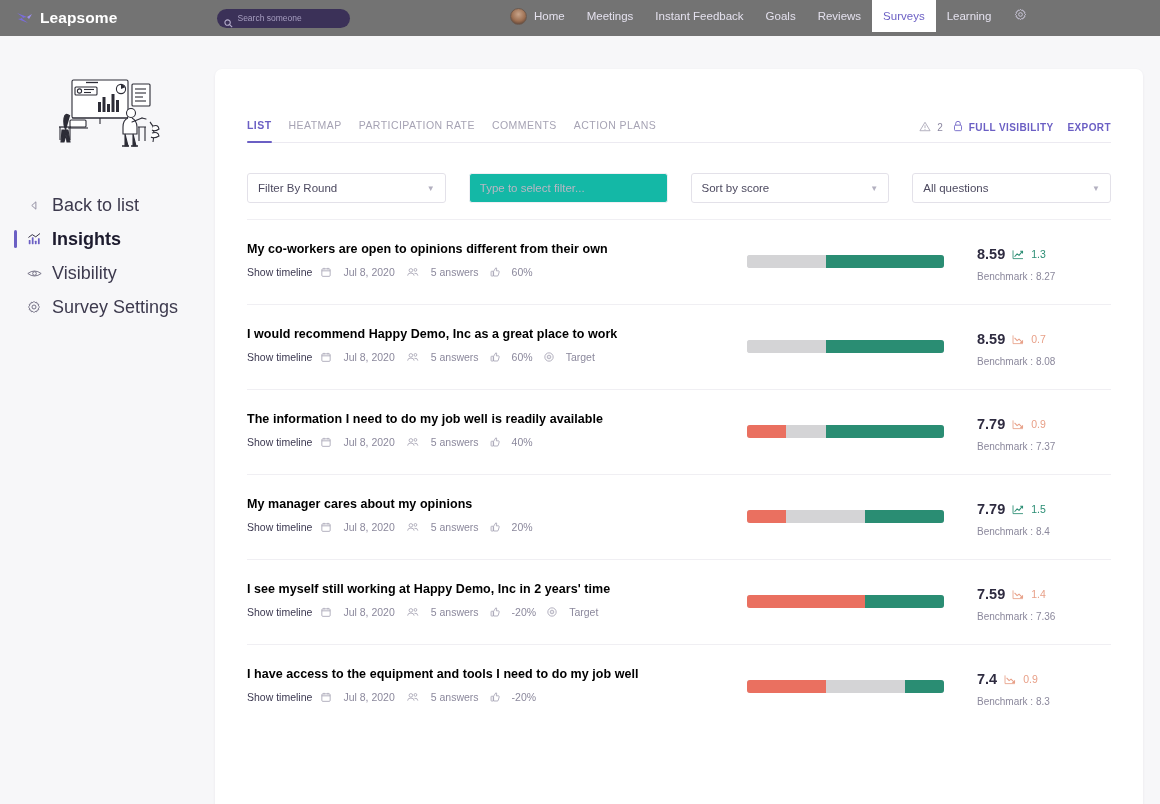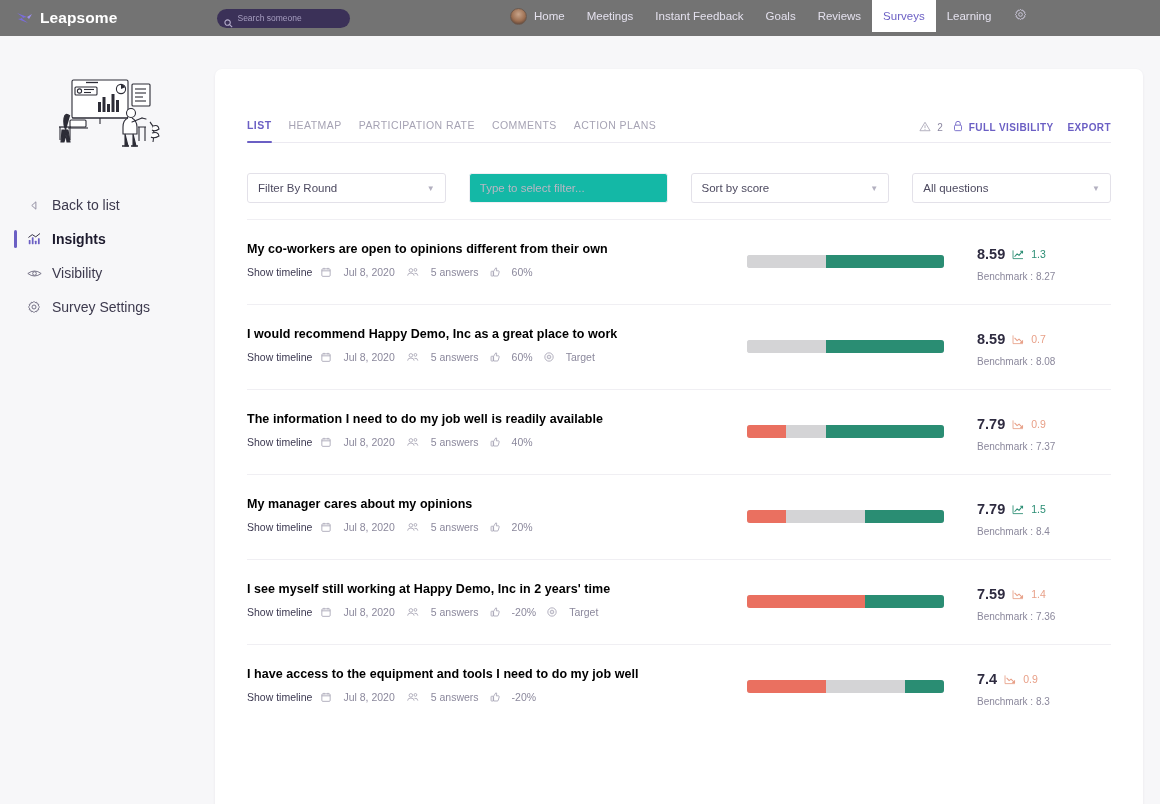--- a/index.html
+++ b/index.html
@@ -51,21 +51,21 @@
 
   
   .shell { display: flex; width: 1160px; height: 768px; }
 
   
   .sidebar { width: 215px; flex: none; padding-top: 22px; }
   .illus { width: 120px; height: 82px; margin: 14px auto 34px 42px; display:block; }
   .side-item {
     display: flex; align-items: center; height: 34px;
     padding-left: 26px; position: relative; cursor: pointer;
-    color: #3d3a4e; font-size: 14px;
+    color: #3d3a4e; font-size: 18px;
   }
   .side-item .sicon { width: 16px; margin-right: 10px; display: flex; align-items: center; justify-content: center; flex: none; }
   .side-item.active { color: #1d1b2e; font-weight: bold; }
   .side-item.active::before {
     content: ""; position: absolute; left: 14px; top: 8px;
     width: 2.5px; height: 18px; background: #6b5fc4; border-radius: 2px;
   }
 
   
   .card {

